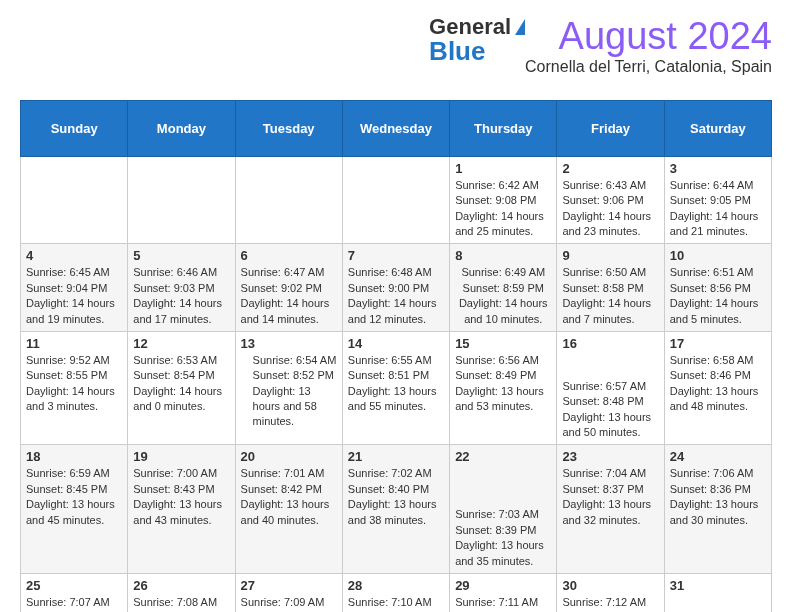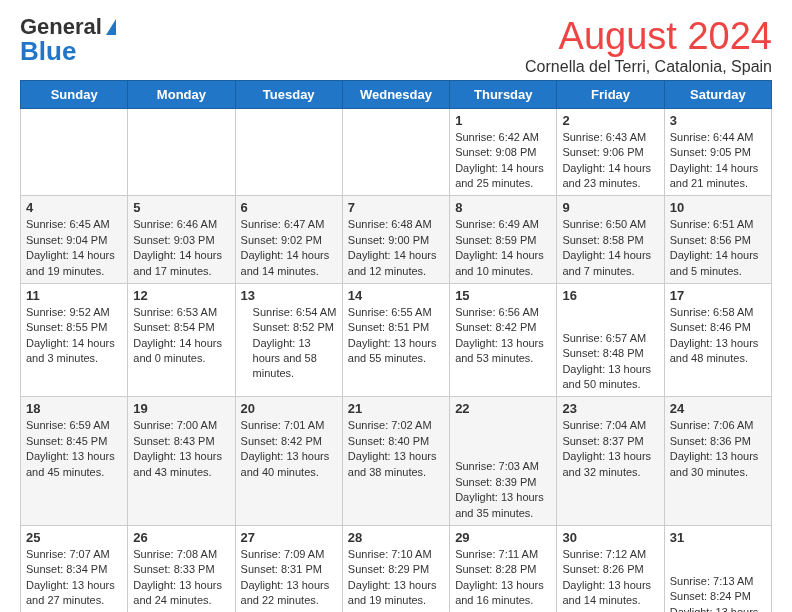--- a/index.html
+++ b/index.html
@@ -5,23 +5,23 @@
     * { box-sizing: border-box; margin: 0; padding: 0; }
     body {
       font-family: Arial, sans-serif;
       background: #fff;
       width: 792px;
       min-height: 612px;
       padding: 16px 20px 20px 20px;
     }
     .header-area {
       display: flex;
-      justify-content: space-between;
+      justify-content: flex-end;
       align-items: flex-start;
-      margin-bottom: 4px;
+      margin-bottom: 24px;
     }
     .logo {
       display: flex;
       flex-direction: column;
       align-items: flex-start;
       line-height: 1;
     }
     .logo-general {
       font-size: 22px;
       font-weight: bold;
@@ -39,39 +39,39 @@
       border-bottom: 16px solid #2176c8;
       margin-left: 2px;
       vertical-align: middle;
     }
     .title-block {
       text-align: right;
     }
     .title-block h1 {
       font-size: 38px;
       font-weight: normal;
-      color: #ef4444;
+      color: #8b5cf6;
       line-height: 1.1;
     }
     .title-block h2 {
       font-size: 16px;
       font-weight: normal;
       color: #333;
     }
     .calendar {
       width: 100%;
       border-collapse: collapse;
       font-size: 11px;
     }
     .calendar thead tr th {
       background: #2176c8;
       color: #fff;
       font-weight: bold;
       text-align: center;
-      padding: 6px 4px;
+      padding: 20px 4px;
       font-size: 13px;
       border: 1px solid #1a5fa0;
     }
     .calendar tbody tr td {
       border: 1px solid #ccc;
       vertical-align: top;
       padding: 4px 5px;
       min-height: 80px;
       width: calc(100%/7);
       background: #fff;
@@ -183,21 +183,21 @@
 Daylight: 14 hours and 14 minutes.</div>
         </td>
         <td>
           <span class="day-number">7</span>
           <div class="day-content" style="white-space: pre-line;">Sunrise: 6:48 AM
 Sunset: 9:00 PM
 Daylight: 14 hours and 12 minutes.</div>
         </td>
         <td>
           <span class="day-number">8</span>
-          <div class="day-content" style="white-space: pre-line;">Sunrise: 6:49 AM
+          <div class="day-content" style="white-space: pre-line; text-align: center;">Sunrise: 6:49 AM
 Sunset: 8:59 PM
 Daylight: 14 hours and 10 minutes.</div>
         </td>
         <td>
           <span class="day-number">9</span>
           <div class="day-content" style="white-space: pre-line;">Sunrise: 6:50 AM
 Sunset: 8:58 PM
 Daylight: 14 hours and 7 minutes.</div>
         </td>
         <td>
@@ -228,21 +228,21 @@
         </td>
         <td>
           <span class="day-number">14</span>
           <div class="day-content" style="white-space: pre-line;">Sunrise: 6:55 AM
 Sunset: 8:51 PM
 Daylight: 13 hours and 55 minutes.</div>
         </td>
         <td>
           <span class="day-number">15</span>
           <div class="day-content" style="white-space: pre-line;">Sunrise: 6:56 AM
-Sunset: 8:42 PM
+Sunset: 8:49 PM
 Daylight: 13 hours and 53 minutes.</div>
         </td>
         <td>
           <span class="day-number">16</span>
           <div class="day-content" style="white-space: pre-line; margin-top: 28px;">Sunrise: 6:57 AM
 Sunset: 8:48 PM
 Daylight: 13 hours and 50 minutes.</div>
         </td>
         <td>
           <span class="day-number">17</span>

